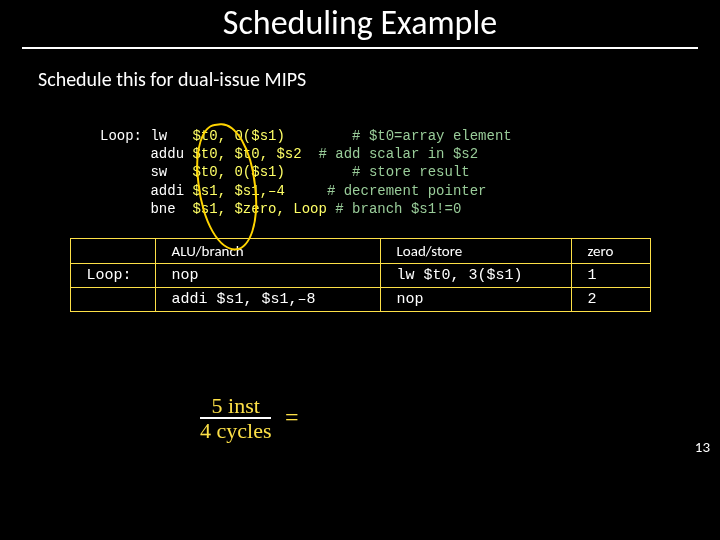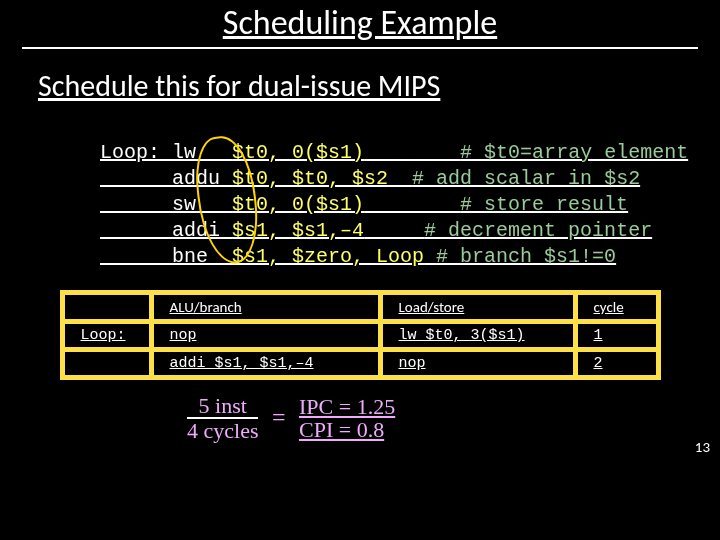--- a/index.html
+++ b/index.html
@@ -11,42 +11,41 @@
     color: #fff;
     font-family: Calibri, "Segoe UI", Arial, sans-serif;
     overflow: hidden;
     position: relative;
   }
   .slide {
     width: 720px;
     height: 464px;
     position: relative;
     box-sizing: border-box;
-    text-decoration: underline;
   }
   .title {
     text-align: center;
     font-size: 34px;
     font-weight: 400;
     margin: 0;
     padding-top: 2px;
     padding-bottom: 4px;
   }
   .title-rule {
     border: 0;
     border-top: 2px solid #fff;
     margin: 0 22px 0 22px;
   }
   .subtitle {
-    font-size: 30px;
+    font-size: 20px;
     margin: 18px 0 31px 38px;
   }
   .code-block {
     font-family: "Courier New", monospace;
-    font-size: 20px;
+    font-size: 14px;
     line-height: 1.3;
     white-space: pre;
     margin-left: 100px;
     position: relative;
     margin-top: 36px;
   }     
   .reg  { color: #ffff66; }     
   .cmt  { color: #9c9; }        
   .lbl  { color: #fff; }        
   .plain{ color: #fff; }
@@ -60,43 +59,43 @@
     pointer-events: none;
   }
 
   .sched-table {
     border-collapse: collapse;
     margin: 20px auto 0 auto;
     font-family: "Courier New", monospace;
     font-size: 15px;
   }
   .sched-table th, .sched-table td {
-    border: 5px solid #fde047;
+    border: 1px solid #fde047;
     padding: 3px 16px;
     text-align: left;
     vertical-align: middle;
     font-weight: normal;
   }
   .sched-table th {
     font-family: Calibri, Arial, sans-serif;
   }
   .sched-table .lbl-col {
     font-family: "Courier New", monospace;
     width: 52px;
   }
   .sched-table .alu-col { width: 192px; }
   .sched-table .ls-col  { width: 158px; }
   .sched-table .cyc-col { width: 46px; }
 
   .handwriting {
     position: absolute;
-    left: 187px;
+    left: 200px;
     bottom: 22px;
     font-family: "Comic Sans MS", "Segoe Script", cursive;
-    color: #f0abfc;
+    color: #fde047;
     font-size: 22px;
     line-height: 1.05;
   }
   .hw-u { text-decoration: underline; white-space: nowrap; }
   .hw-frac { display:inline-block; text-align:center; vertical-align: middle; }
   .hw-frac .top { border-bottom: 2px solid #fff; padding: 0 4px; }
   .hw-eq { display:inline-block; vertical-align: middle; margin: 0 8px; font-size:24px; }
 
   .pagenum {
     position: absolute;
@@ -122,43 +121,39 @@
       <span class="plain">sw</span>   <span class="reg">$t0, 0($s1)</span>        <span class="cmt"># store result</span>
       <span class="plain">addi</span> <span class="reg">$s1, $s1,–4</span>     <span class="cmt"># decrement pointer</span>
       <span class="plain">bne</span>  <span class="reg">$s1, $zero, Loop</span> <span class="cmt"># branch $s1!=0</span><div class="circle-scribble" style="left:98px; top:-4px; width:54px; height:124px;"></div></div>
 
   <table class="sched-table">
     <tbody>
         <tr>
       <th class="lbl-col"></th>
       <th class="alu-col">ALU/branch</th>
       <th class="ls-col">Load/store</th>
-      <th class="cyc-col">cycle</th>
+      <th class="cyc-col">zero</th>
     </tr>
     <tr>
       <td class="lbl-col">Loop:</td>
       <td>nop</td>
       <td>lw   $t0, 3($s1)</td>
       <td>1</td>
     </tr>
     <tr>
       <td class="lbl-col"></td>
-      <td>addi $s1, $s1,–4</td>
+      <td>addi $s1, $s1,–8</td>
       <td>nop</td>
       <td>2</td>
     </tr>
   </tbody>
     </table>
 
   <div class="handwriting">
     <span class="hw-frac">
       <div class="top">5 inst</div>
       <div>4 cycles</div>
     </span>
     <span class="hw-eq">=</span>
-    <span style="display:inline-block; vertical-align:middle;">
-      <div class="hw-u">IPC = 1.25</div>
-      <div class="hw-u">CPI = 0.8</div>
-    </span>
   </div>
 
   <div class="pagenum">13</div>
 </div>
 
 </body></html>

